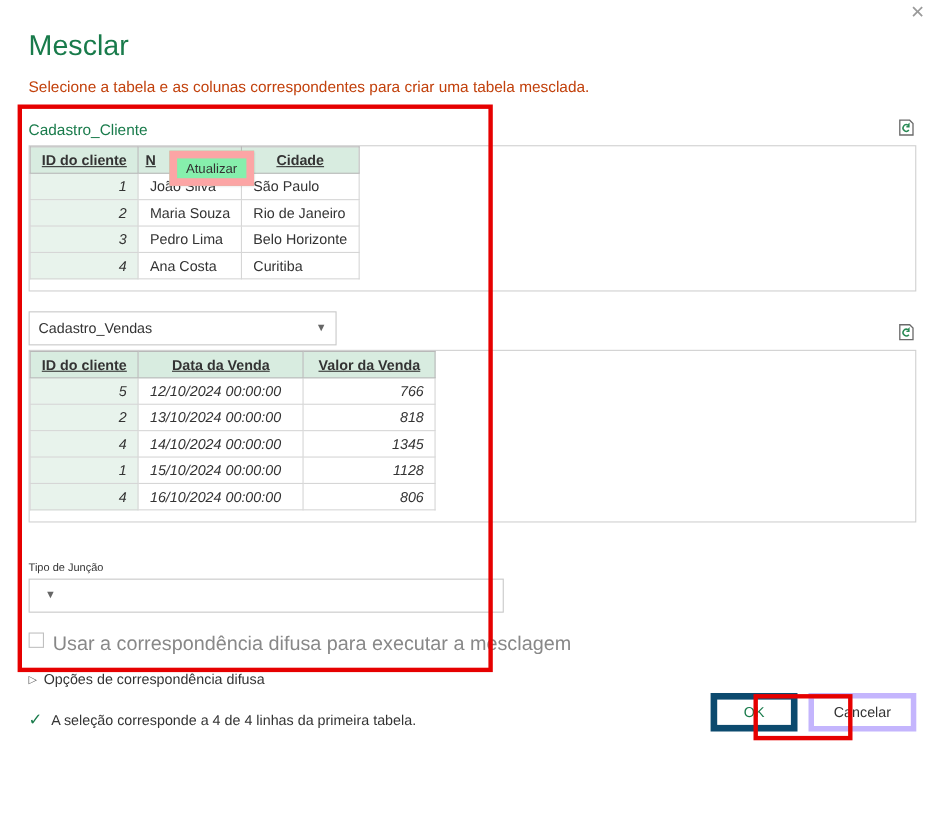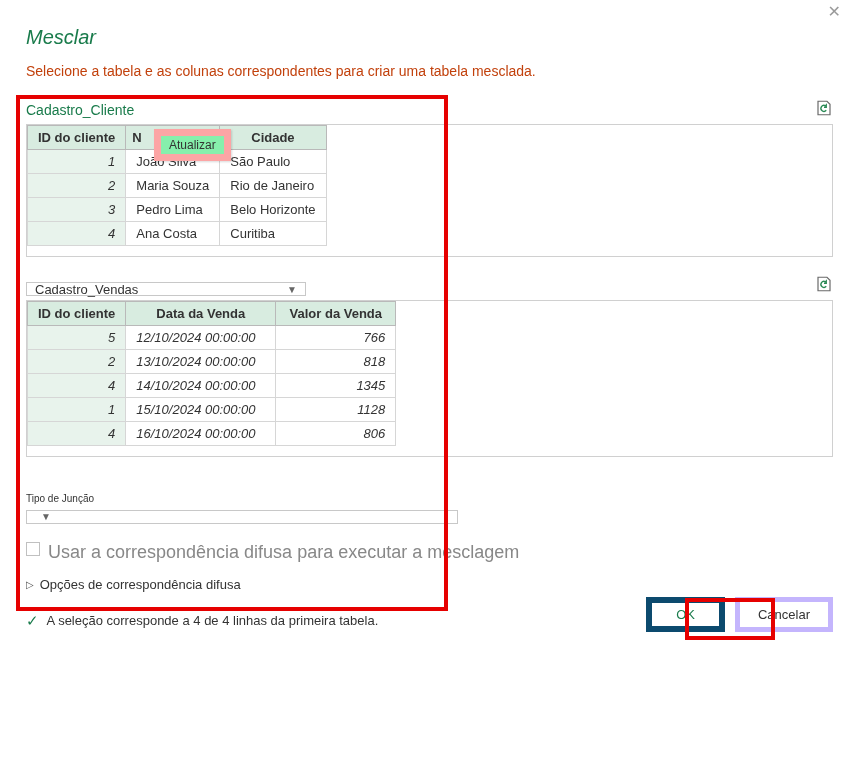--- a/index.html
+++ b/index.html
@@ -15,25 +15,24 @@
   }
   .close-x {
     position: absolute;
     top: 4px;
     right: 18px;
     color: #9a9a9a;
     font-size: 16px;
     line-height: 1;
   }
   h1.title {
-    font-size: 20px;
+    font-size: 26px;
     font-weight: 400;
     color: #197b4b;
     margin: 8px 0 14px 0;
-    font-style: italic;
   }
   .subtitle {
     font-size: 14px;
     color: #c2410c;
     margin-bottom: 20px;
   }
   .red-box {
     position: absolute;
     border: 4px solid #e60000;
     pointer-events: none;
@@ -51,21 +50,21 @@
   .source-label {
     color: #197b4b;
     font-size: 14px;
     padding: 2px 0;
   }
   .dropdown {
     display: inline-flex;
     align-items: center;
     justify-content: space-between;
     border: 1px solid #c8c8c8;
-    height: 14px;
+    height: 31px;
     padding: 0 8px;
     font-size: 13px;
     color: #333;
     background: #fff;
     min-width: 280px;
   }
   .dropdown .caret { color: #666; font-size: 10px; margin-left: 6px;}
   .refresh-icon svg { width: 18px; height: 18px; }
 
   .table-wrap {
@@ -78,20 +77,21 @@
     border-collapse: collapse;
     font-size: 13px;
   }
   table.data th {
     background: #d8ece0;
     border: 1px solid #b9b9b9;
     padding: 4px 10px;
     font-weight: 600;
     color: #333;
     text-align: center;
+    text-decoration: underline;
   }
   table.data td {
     border: 1px solid #d6d6d6;
     padding: 4px 10px;
     background: #fff;
   }
   table.data td.idcol {
     background: #e8f3ec;
     text-align: right;
     font-style: italic;

